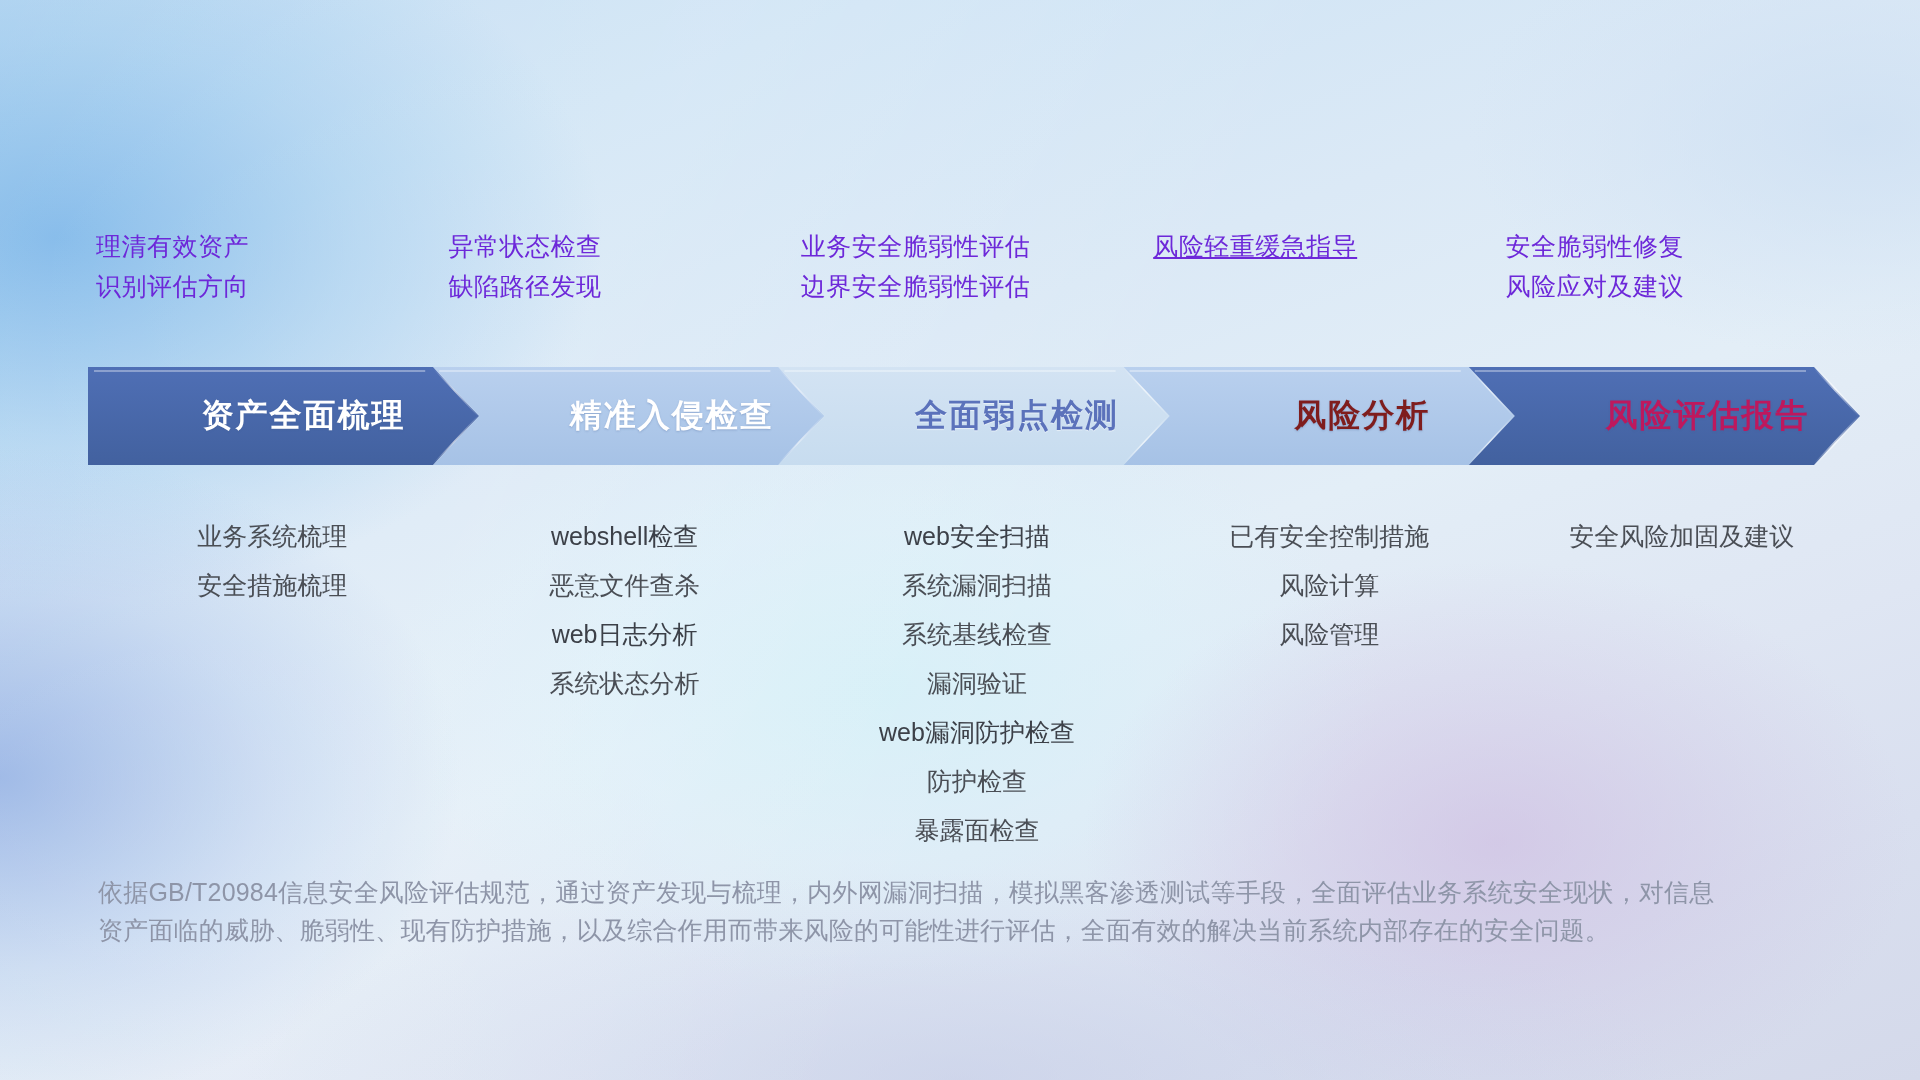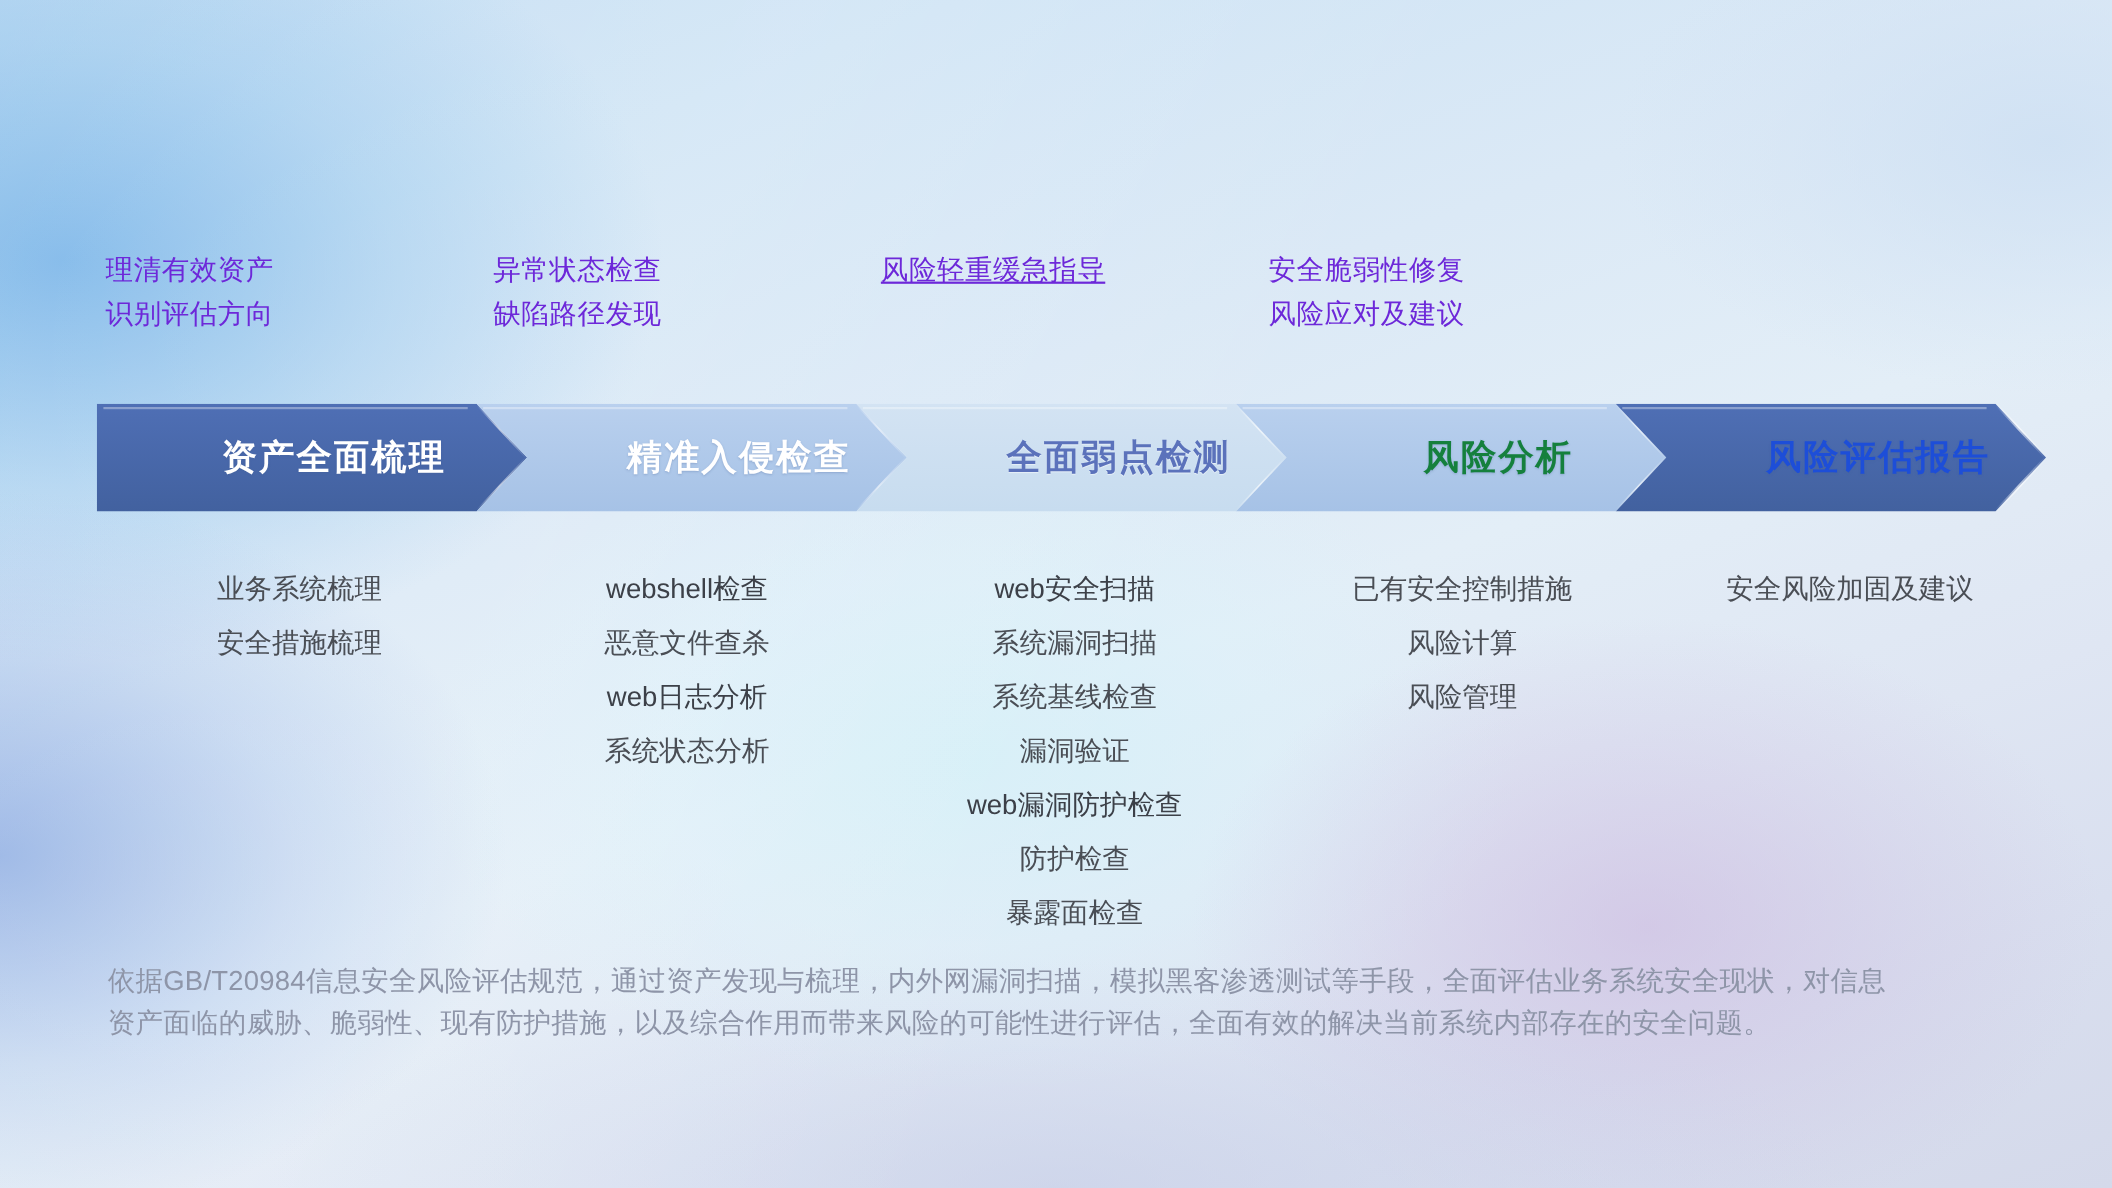--- a/index.html
+++ b/index.html
@@ -163,20 +163,24 @@
   <div class="content">
 
     <div class="top-row" id="top-row">
         <div class="top-cell" style="width: 352.4px;">
           <span class="tl">理清有效资产</span>
           <span class="tl">识别评估方向</span>
         </div>
         <div class="top-cell" style="width: 352.4px;">
           <span class="tl">异常状态检查</span>
           <span class="tl">缺陷路径发现</span>
+        </div>
+        <div class="top-cell" style="width: 352.4px;">
+          <span class="tl">业务安全脆弱性评估</span>
+          <span class="tl">边界安全脆弱性评估</span>
         </div>
         <div class="top-cell" style="width: 352.4px; text-decoration: underline;">
           <span class="tl">风险轻重缓急指导</span>
         </div>
         <div class="top-cell" style="width: 352.4px;">
           <span class="tl">安全脆弱性修复</span>
           <span class="tl">风险应对及建议</span>
         </div>
       </div>
 
@@ -213,22 +217,22 @@
           <path d="M 1035.6 0 L 1380.8 0 L 1426.8 49 L 1380.8 98 L 1035.6 98 L 1081.6 49 Z" fill="url(#grad-light)"></path>
           <path d="M 1380.8 0 L 1426.8 49 L 1380.8 98" fill="none" stroke="url(#edge-hl)" stroke-width="3" opacity="0.85"></path>
           <rect x="1041.6" y="3" width="331.2" height="2" fill="rgba(255,255,255,0.35)"></rect>
           <path d="M 1380.8 0 L 1726 0 L 1772 49 L 1726 98 L 1380.8 98 L 1426.8 49 Z" fill="url(#grad-dark)"></path>
           <path d="M 1726 0 L 1772 49 L 1726 98" fill="none" stroke="url(#edge-hl)" stroke-width="3" opacity="0.85"></path>
           <rect x="1386.8" y="3" width="331.2" height="2" fill="rgba(255,255,255,0.35)"></rect>
         </svg>
         <div class="chev-label" style="left: 0px; width: 391.2px; color: rgb(255, 255, 255);">资产全面梳理</div>
         <div class="chev-label" style="left: 391.2px; width: 345.2px; color: rgb(255, 255, 255);">精准入侵检查</div>
         <div class="chev-label" style="left: 736.4px; width: 345.2px; color: rgb(91, 114, 187); text-shadow: rgba(255, 255, 255, 0.55) 0px 1px 1px;">全面弱点检测</div>
-        <div class="chev-label" style="left: 1081.6px; width: 345.2px; color: #15803d;">风险分析</div>
-        <div class="chev-label" style="left: 1426.8px; width: 345.2px; color: #1d4ed8;">风险评估报告</div>
+        <div class="chev-label" style="left: 1081.6px; width: 345.2px; color: #7f1d1d;">风险分析</div>
+        <div class="chev-label" style="left: 1426.8px; width: 345.2px; color: #be185d;">风险评估报告</div>
       </div>
 
     <div class="bottom-row" id="bottom-row">
         <div class="bot-cell" style="width: 352.4px;">
           <span class="bot-item">业务系统梳理</span>
           <span class="bot-item">安全措施梳理</span>
         </div>
         <div class="bot-cell" style="width: 352.4px;">
           <span class="bot-item em">webshell检查</span>
           <span class="bot-item">恶意文件查杀</span>

